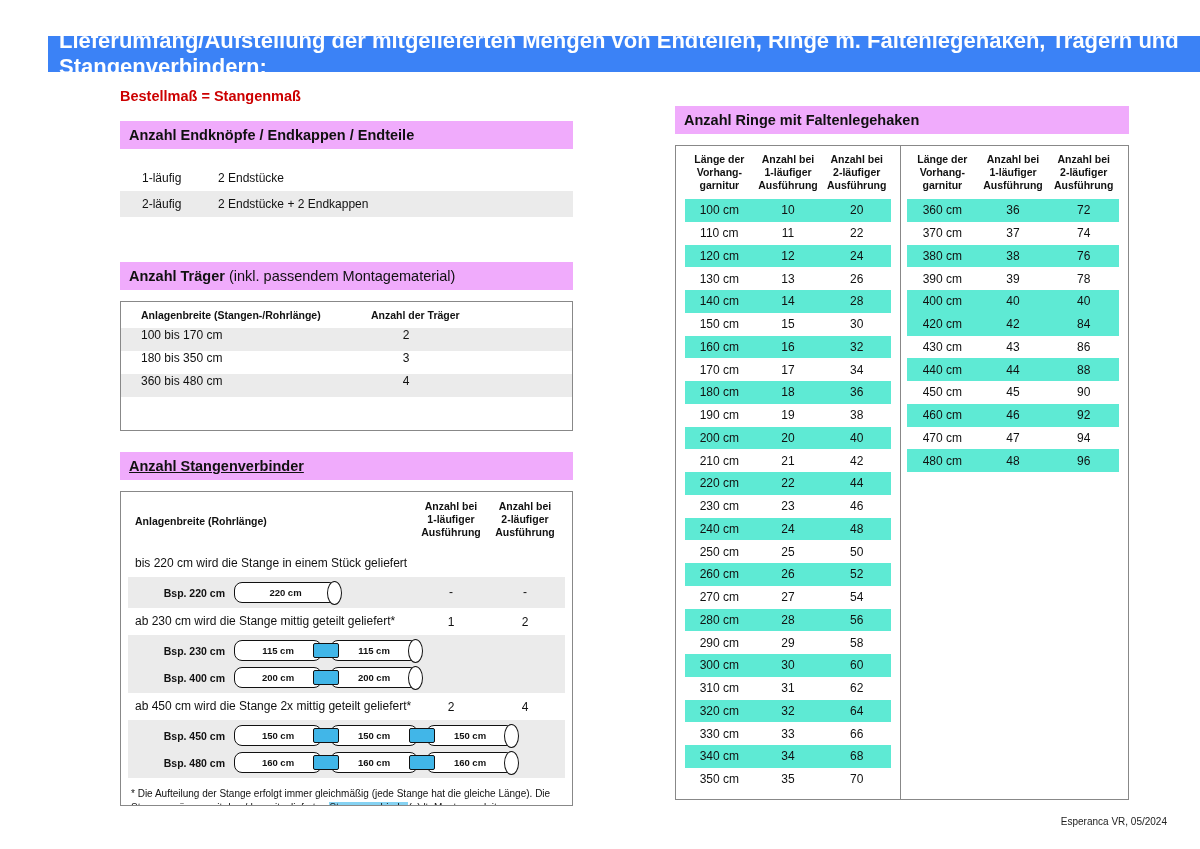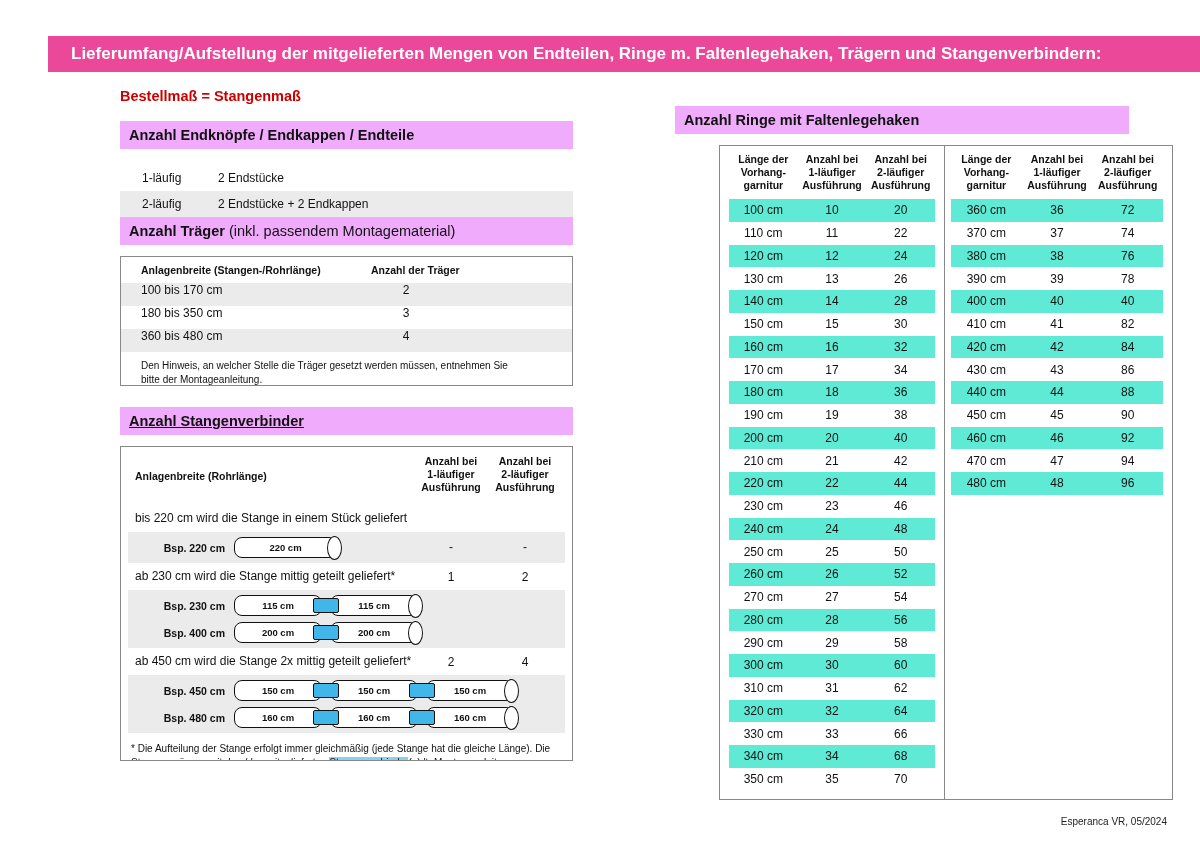--- a/index.html
+++ b/index.html
@@ -8,43 +8,43 @@
     background:#ffffff;
     font-family:"Liberation Sans", sans-serif;
     color:#111;
     position:relative;
     overflow:hidden;
   }
 
   
   .title-bar {
     position:absolute; left:48px; top:36px; width:1152px; height:36px;
-    background:#ec4899; color:#fff;
-    display:flex; align-items:center; padding-left:23px;
-    font-size:17px; font-weight:bold;
+    background:#3b82f6; color:#fff;
+    display:flex; align-items:center; padding-left:11px;
+    font-size:22px; font-weight:bold;
   }
 
   
   .section-bar {
     background:#f0abfc; height:28px;
     display:flex; align-items:center; padding-left:9px;
     font-size:14.5px; font-weight:bold; color:#111;
   }
   .section-bar .normal { font-weight:normal; white-space:pre; }
 
   
   .left-col { position:absolute; left:120px; top:88px; width:453px; }
   .subtitle { color:#cc0000; font-weight:bold; font-size:14.5px; margin-bottom:17px; }
 
   .simple-table { margin-top:16px; }
   .simple-row { height:26px; display:flex; align-items:center; font-size:12px; }
   .simple-row.alt { background:#ebebeb; }
   .sr-label { width:98px; padding-left:22px; }
 
-  .bar-traeger { }
+  .bar-traeger { margin-top:45px; }
 
   .traeger-box { border:1px solid #888; margin-top:11px; height:130px; padding-top:7px; }
   .traeger-head { position:relative; height:19px; font-size:10.5px; font-weight:bold; }
   .th-width { position:absolute; left:20px; top:0; }
   .th-count { position:absolute; left:250px; top:0; }
   .traeger-row { height:23px; display:flex; position:relative; font-size:12px; }
   .traeger-row.alt { background:#ebebeb; }
   .traeger-row .range { padding-left:20px; }
   .traeger-row .count { position:absolute; left:250px; width:70px; text-align:center; }
   .traeger-note { font-size:10px; line-height:1.35; padding:7px 60px 0 20px; }
@@ -81,21 +81,21 @@
   .rod-conn { width:26px; height:15px; background:#41b6e8; border:1.5px solid #111;
               border-radius:2px; margin:0 -9px; position:relative; z-index:2; }
   .rod-endcap { width:15px; height:24px; border:1.5px solid #111; border-radius:50%;
                 background:#fff; margin-left:-10px; position:relative; z-index:3; }
 
   .vb-footnote { font-size:10px; line-height:1.35; padding:9px 10px 0 10px; }
   .hl { background:#85d2f2; }
 
   
   .ring-bar { position:absolute; left:675px; top:106px; width:454px; height:28px; }
-  .ring-box { position:absolute; left:675px; top:145px; width:454px; height:655px; border:1px solid #888;margin-left:44px; }
+  .ring-box { position:absolute; left:675px; top:145px; width:454px; height:655px; border:1px solid #888; }
   .ring-divider { position:absolute; left:224px; top:0; bottom:0; width:1px; background:#888; }
   .ring-table { position:absolute; top:7px; }
   .ring-table.t1 { left:9px;   width:206px; }
   .ring-table.t2 { left:231px; width:212px; }
   .ring-head { display:flex; height:46px; }
   .ring-head span { flex:1; text-align:center; font-size:10.5px; font-weight:bold;
                     white-space:pre-line; line-height:1.25; }
   .ring-row { display:flex; height:22.75px; align-items:center; font-size:12px; }
   .ring-row.alt { background:#5eead4; }
   .ring-row span { flex:1; text-align:center; }
@@ -143,21 +143,20 @@
         </div>
         <div class="traeger-row">
           <span class="range">180 bis 350 cm</span>
           <span class="count">3</span>
         </div>
         <div class="traeger-row alt">
           <span class="range">360 bis 480 cm</span>
           <span class="count">4</span>
         </div>
       </div>
-    <div class="traeger-note">Den Hinweis, an welcher Stelle die Träger gesetzt werden müssen, entnehmen Sie bitte der Montageanleitung.</div>
   </div>
 
   <div class="section-bar bar-verbinder">
     <span>Anzahl Stangenverbinder</span>
   </div>
   <div class="vb-box">
     <div class="vb-head">
       <span class="vb-h-width">Anlagenbreite (Rohrlänge)</span>
       <span class="vb-h c1">Anzahl bei
 1-läufiger
@@ -427,25 +426,20 @@
         <div class="ring-row">
           <span>390 cm</span>
           <span>39</span>
           <span>78</span>
         </div>
         <div class="ring-row alt">
           <span>400 cm</span>
           <span>40</span>
           <span>40</span>
         </div>
-        <div class="ring-row">
-          <span>410 cm</span>
-          <span>41</span>
-          <span>82</span>
-        </div>
         <div class="ring-row alt">
           <span>420 cm</span>
           <span>42</span>
           <span>84</span>
         </div>
         <div class="ring-row">
           <span>430 cm</span>
           <span>43</span>
           <span>86</span>
         </div>

